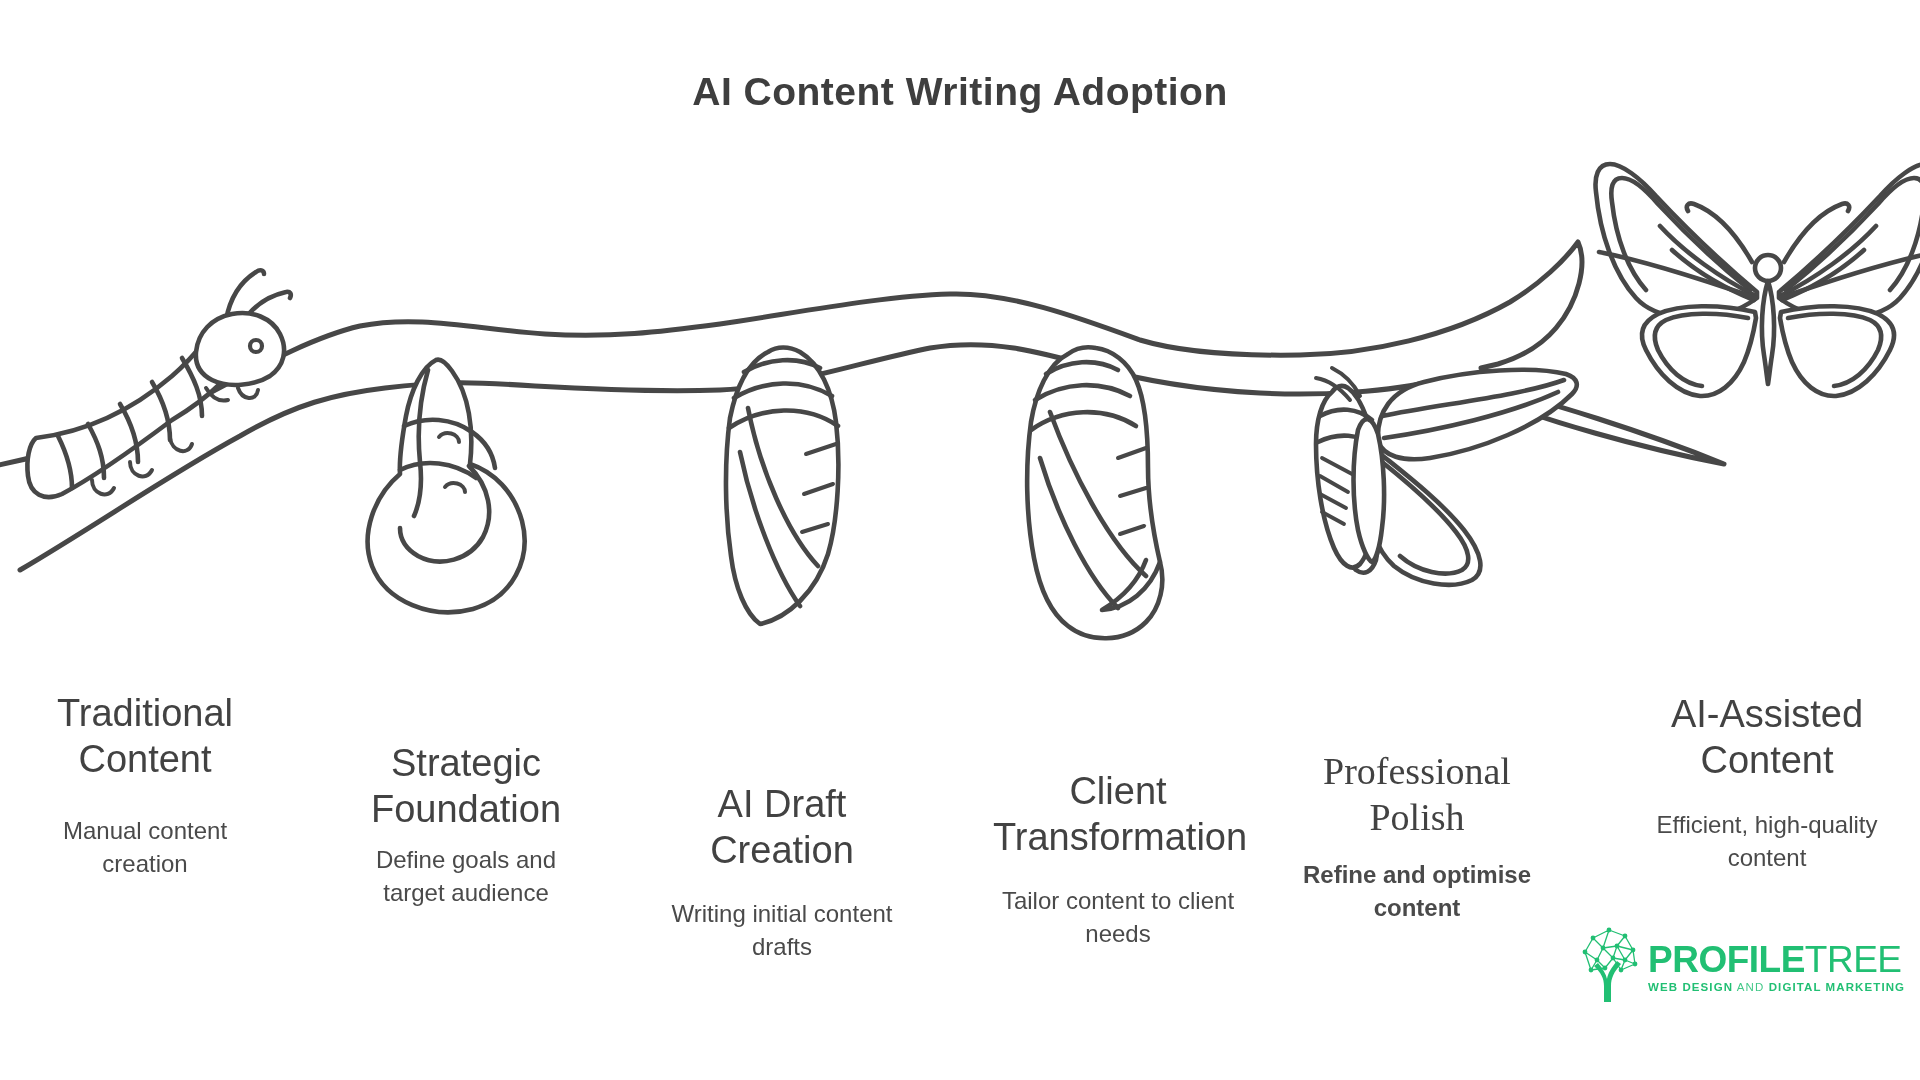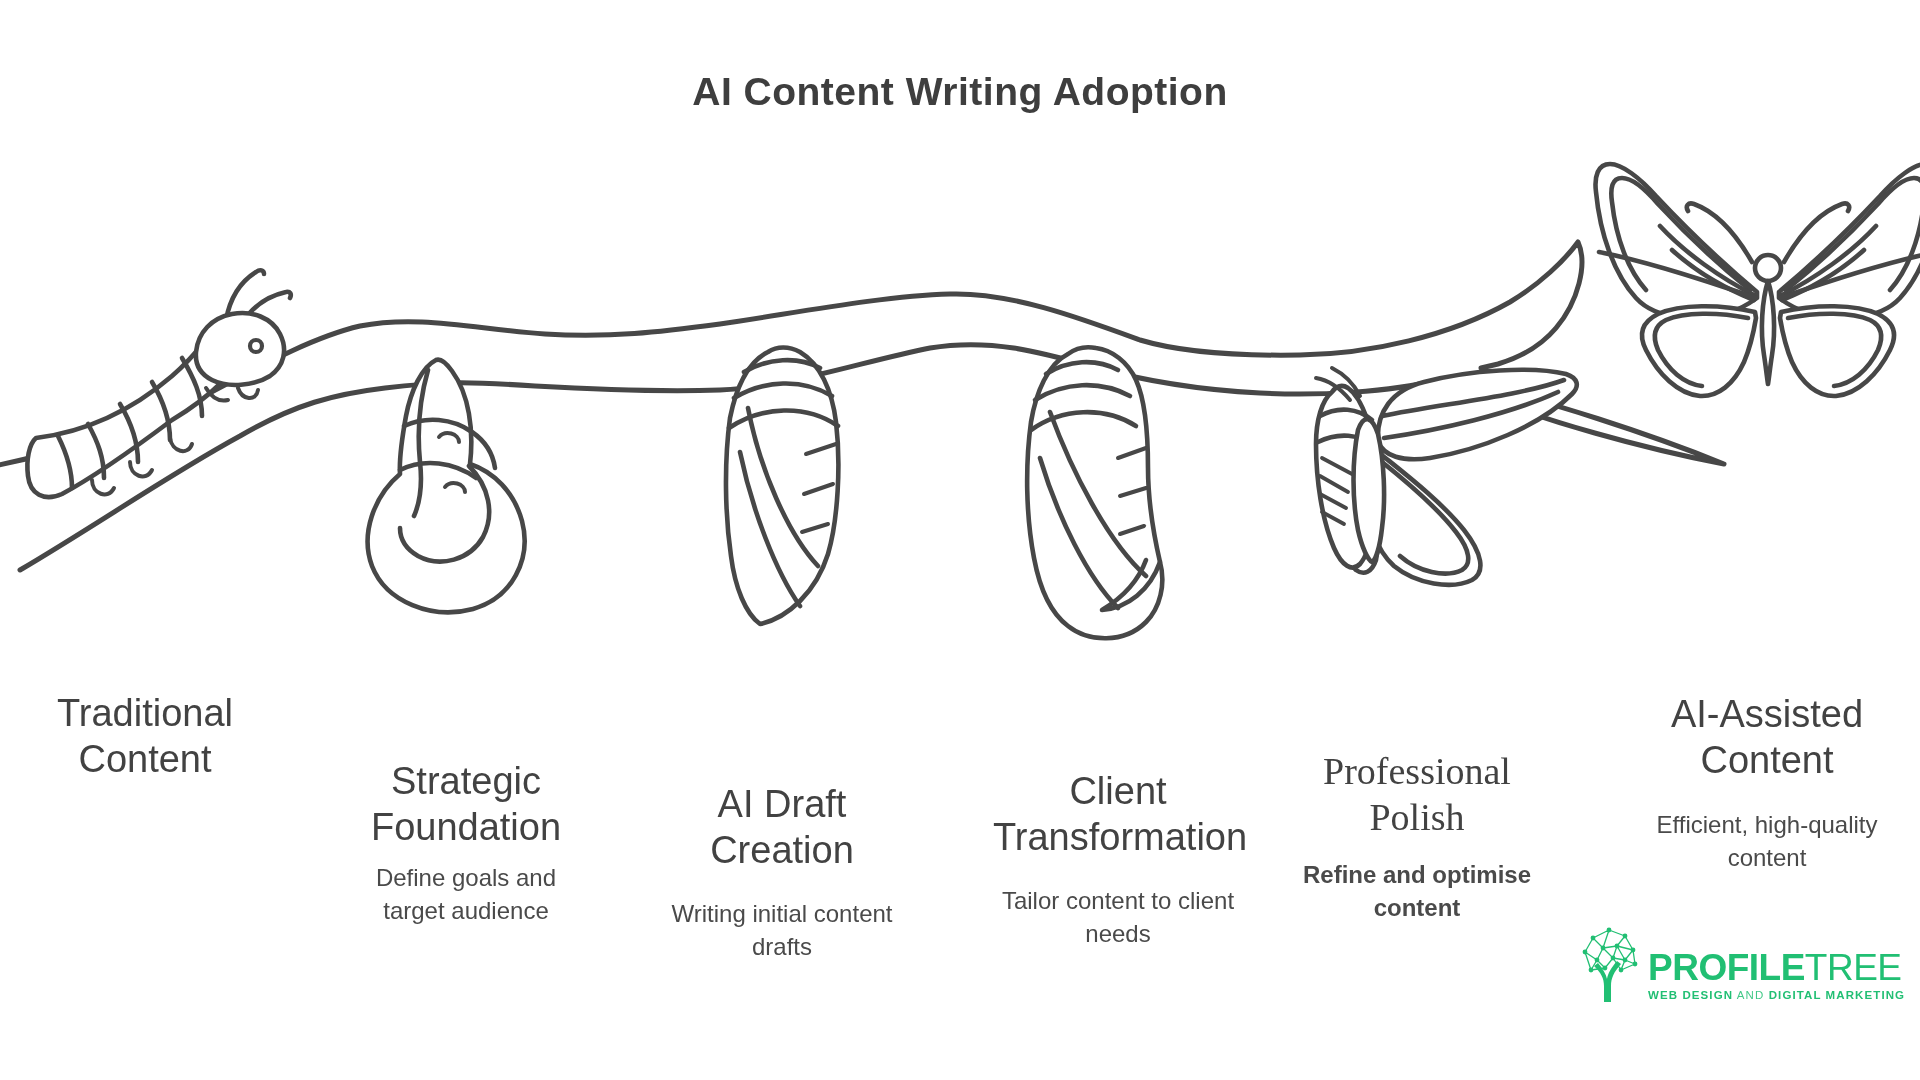--- a/index.html
+++ b/index.html
@@ -20,21 +20,21 @@
   .art{position:absolute;left:0;top:0;width:1920px;height:1080px;}
   .stage{position:absolute;text-align:center;color:#444444;}
   .stage-heading{
     font-size:38px;line-height:46px;font-weight:400;color:#424242;
     margin:0 auto;
   }
   .stage-desc{
     font-size:24px;line-height:33px;color:#4a4a4a;
     margin-left:auto;margin-right:auto;
   }
-  .logo{position:absolute;left:1578px;top:926px;display:flex;align-items:flex-end;}
+  .logo{position:absolute;left:1578px;top:926px;display:flex;align-items:center;}
   .logo-tree{width:62px;height:76px;flex:0 0 auto;}
   .logo-text{margin-left:8px;padding-top:6px;}
   .logo-word{font-size:37px;line-height:38px;letter-spacing:-.5px;color:#21bf73;white-space:nowrap;}
   .logo-word .w-bold{font-weight:bold;}
   .logo-word .w-light{font-weight:400;}
   .logo-tagline{font-size:11.5px;line-height:14px;letter-spacing:1.1px;color:#21bf73;white-space:nowrap;margin-top:1px;}
   .logo-tagline .t-bold{font-weight:bold;}
   .logo-tagline .t-light{font-weight:400;opacity:.85;}
 </style>
 </head>
@@ -141,24 +141,25 @@
       <path d="M 1748 318 C 1718 312, 1684 312, 1666 320 C 1654 326, 1652 336, 1658 350 C 1668 370, 1684 384, 1702 386"></path>
       <path fill="#ffffff" d="M 1781 312 C 1816 304, 1856 304, 1878 314 C 1894 322, 1898 334, 1890 350 C 1878 374, 1858 394, 1836 396 C 1818 397, 1802 384, 1792 362 C 1786 348, 1782 330, 1780 318 Z"></path>
       <path d="M 1788 318 C 1818 312, 1852 312, 1870 320 C 1882 326, 1884 336, 1878 350 C 1868 370, 1852 384, 1834 386"></path>
       <circle fill="#ffffff" cx="1768" cy="268" r="13"></circle>
       <path fill="#ffffff" d="M 1768 281 C 1762 300, 1760 330, 1764 355 C 1766 368, 1767 378, 1768 384 C 1769 378, 1770 368, 1772 355 C 1776 330, 1774 300, 1768 281 Z"></path>
     </g>
   </svg>
 
   <div class="stage" style="left:25px;top:690px;width:240px;">
     <div class="stage-heading" style="max-width:220px;">Traditional Content</div>
+    <div class="stage-desc" style="max-width:230px;margin-top:32px;">Manual content creation</div>
   </div>
 
   <div class="stage" style="left:346px;top:740px;width:240px;">
-    <div class="stage-heading" style="max-width:220px;margin-top:18px;">Strategic Foundation</div>
+    <div class="stage-heading" style="max-width:220px;">Strategic Foundation</div>
     <div class="stage-desc" style="max-width:235px;margin-top:11px;">Define goals and target audience</div>
   </div>
 
   <div class="stage" style="left:667px;top:781px;width:230px;">
     <div class="stage-heading" style="max-width:200px;">AI Draft Creation</div>
     <div class="stage-desc" style="max-width:230px;margin-top:24px;">Writing initial content drafts</div>
   </div>
 
   <div class="stage" style="left:988px;top:768px;width:260px;">
     <div class="stage-heading" style="max-width:250px;">Client Transformation</div>

